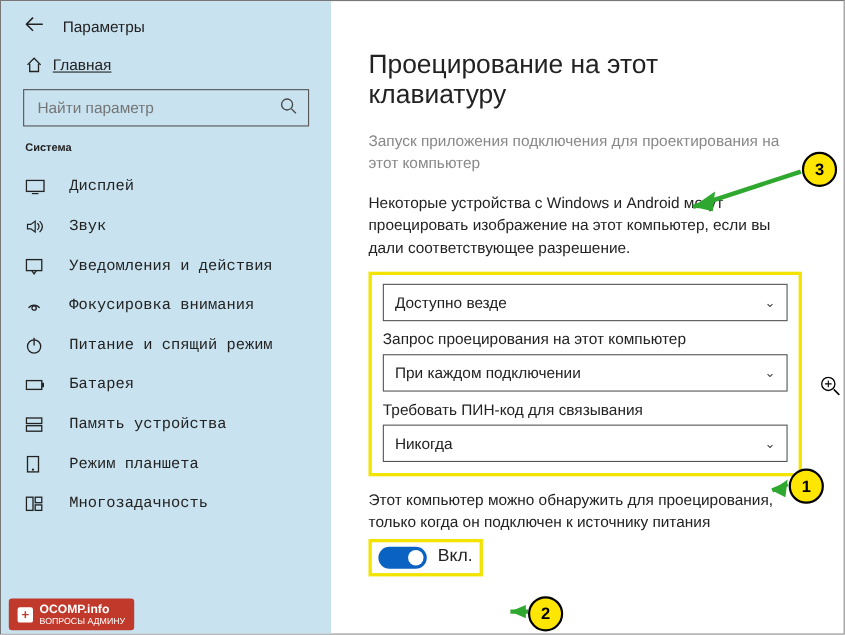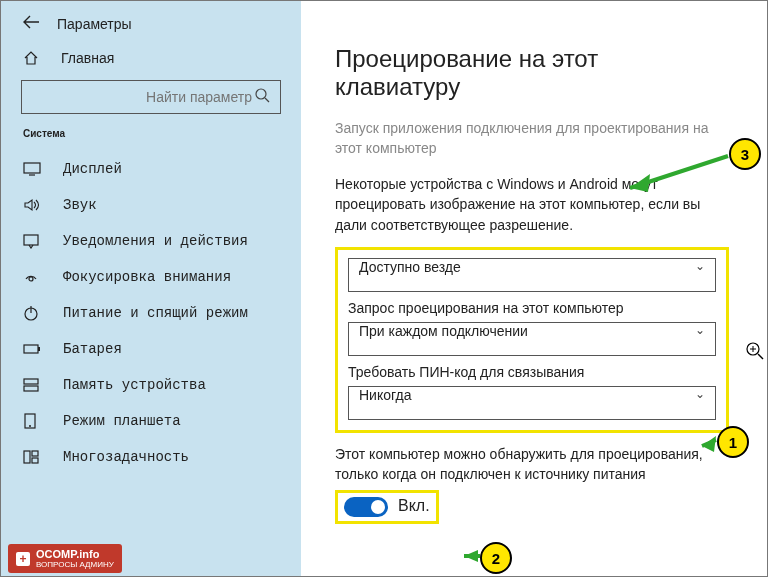--- a/index.html
+++ b/index.html
@@ -17,32 +17,32 @@
     width: 300px; height: 100%; background: #c8e2ef;
     box-sizing: border-box; padding: 0;
     display: flex; flex-direction: column;
   }
   .sb-header {
     display: flex; align-items: center; gap: 18px;
     padding: 14px 22px 4px 22px; font-size: 14px;
   }
   .sb-header .back { font-size: 16px; line-height: 1; }
   .sb-home {
-    display: flex; align-items: center; gap: 22px;
-    padding: 14px 22px; font-size: 14px;
+    display: flex; align-items: center; gap: 9px;
+    padding: 14px 22px; font-size: 14px; text-decoration: underline;
   }
   .searchbox {
     margin: 0 20px 14px 20px; border: 1px solid #555;
     height: 32px; display: flex; align-items: center;
     justify-content: space-between; padding: 0 10px;
     background: #c8e2ef;
   }
   .searchbox input {
     border: none; background: transparent; outline: none;
-    font-size: 14px; width: 220px; color: #404040; text-align: right;
+    font-size: 14px; width: 220px; color: #404040;
   }
   .sb-section {
     padding: 0 22px 12px 22px; font-size: 10px; font-weight: 600;
   }
   .sb-item {
     display: flex; align-items: center; gap: 20px;
     padding: 10px 22px; font-size: 14px; cursor: default; font-family: Liberation Mono, monospace;
   }
   .sb-item .icon { width: 20px; text-align: center; }
   .icon svg { display: block; }
@@ -56,21 +56,21 @@
   }
   .main p { font-size: 14px; line-height: 1.45; margin: 0 0 12px 0; }
   .main .link-launch { color: #888; font-size: 14px; line-height: 1.4; margin-bottom: 16px; }
   .highlight-block {
     border: 3px solid #f2e300; padding: 8px 10px 10px 10px;
     position: relative; margin-bottom: 6px;
   }
   .field-label { font-size: 14px; margin: 8px 0 6px 0; }
   .select {
     border: 1px solid #555; height: 32px;
-    display: flex; align-items: flex-start; justify-content: space-between;
+    display: flex; align-items: center; justify-content: space-between;
     padding: 0 10px; font-size: 14px; background: #fff;
   }
   .select .chev { font-size: 12px; color: #444; }
   .note { font-size: 14px; line-height: 1.4; margin: 12px 0 6px 0; }
   .toggle-row {
     display: flex; align-items: flex-start; gap: 10px;
     border: 3px solid #f2e300; width: max-content;
     padding: 4px 6px; position: relative;
   }
   .toggle {

